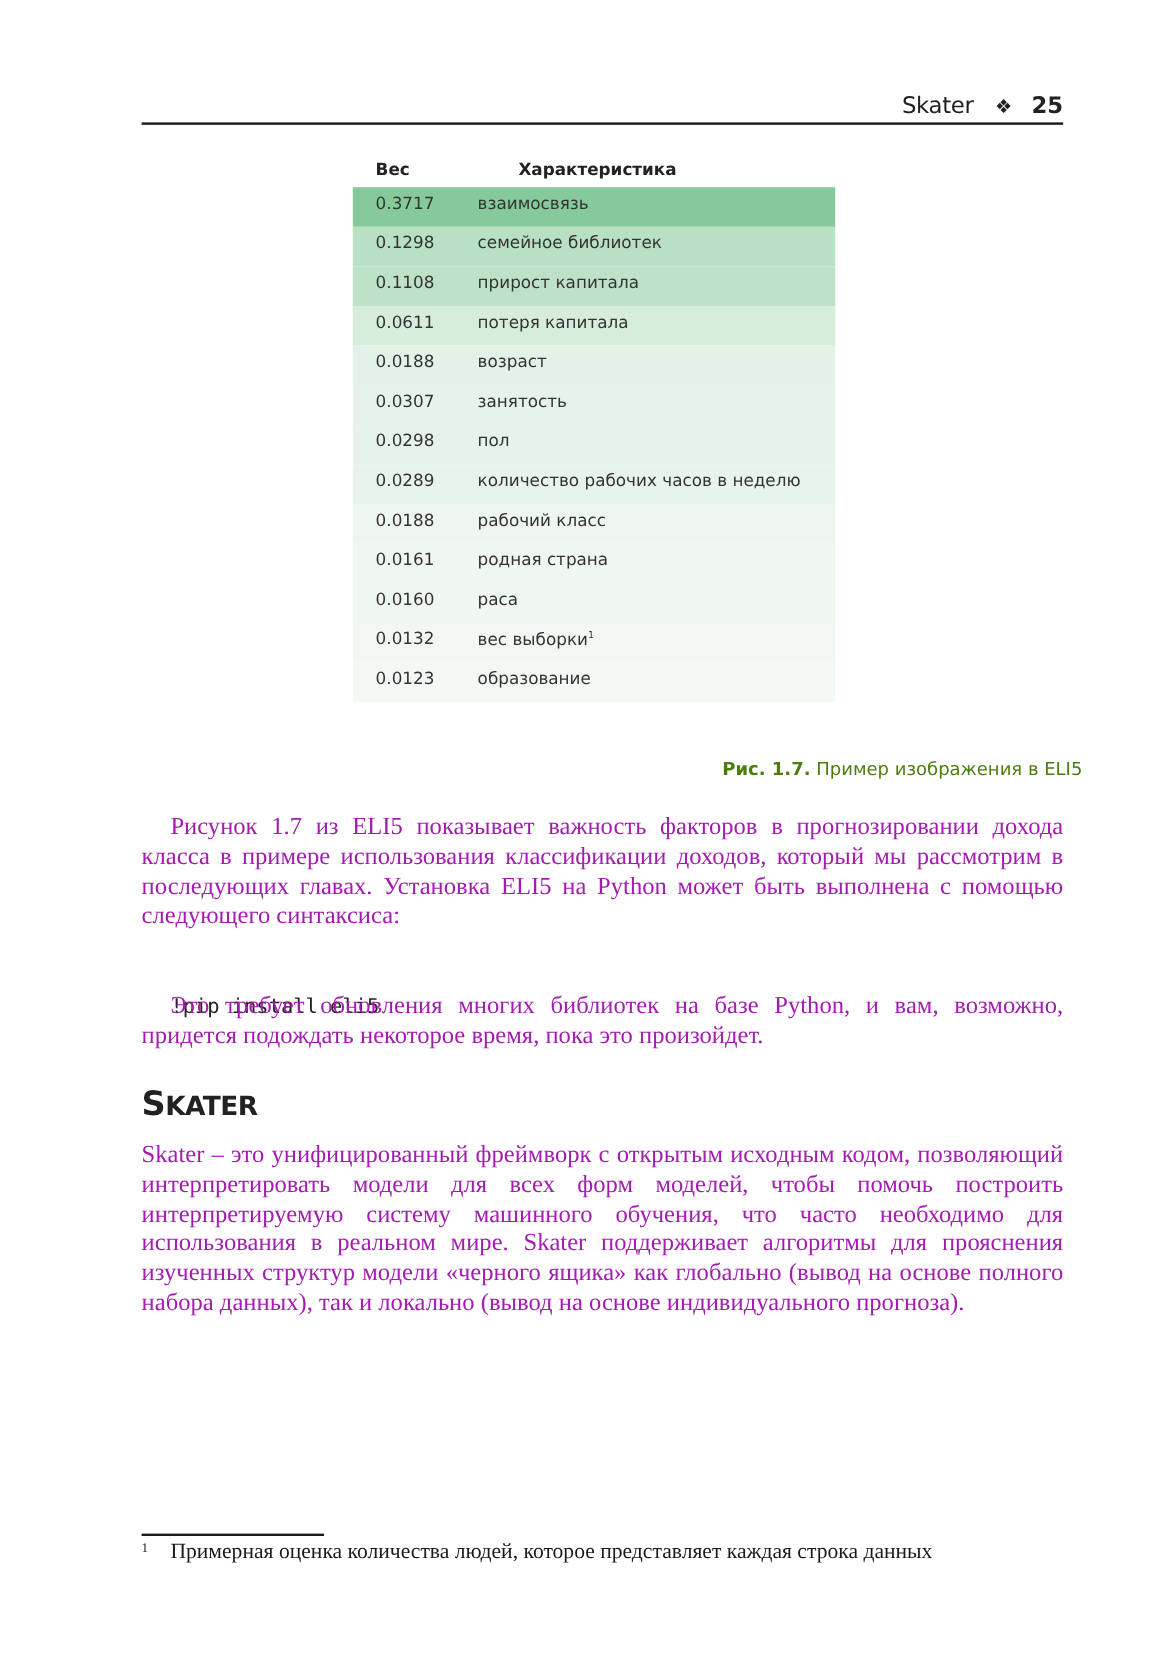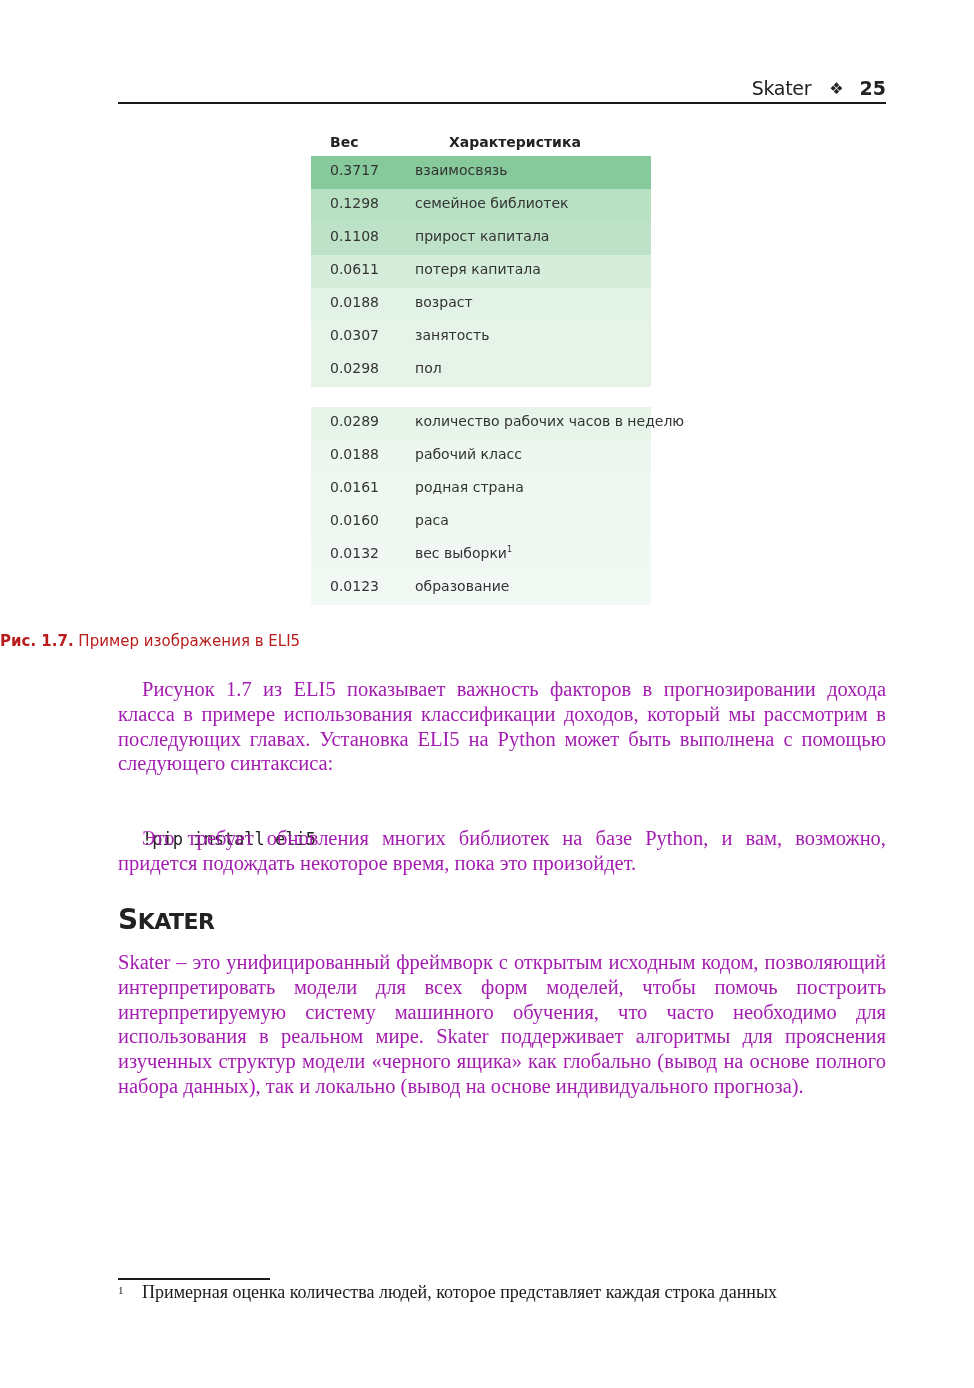--- a/index.html
+++ b/index.html
@@ -5,33 +5,33 @@
   html, body { margin: 0; padding: 0; background: #ffffff; }
   body { width: 974px; height: 1388px; position: relative; overflow: hidden; color: #222; }
   .running-head { position: absolute; left: 118px; top: 76px; width: 768px; height: 26px;
     border-bottom: 2px solid #1a1a1a; }
   .rh-right { position: absolute; right: 0; top: 1px; font-family: "DejaVu Sans", sans-serif;
     font-size: 19px; color: #222; display: flex; align-items: center; }
   .rh-title { margin-right: 18px; letter-spacing: -0.3px; }
   .rh-orn { font-size: 16px; margin-right: 16px; }
   .rh-page { font-weight: bold; }
 
-  .figure { position: absolute; left: 311px; top: 128px; width: 340px; }
+  .figure { position: absolute; left: 294px; top: 128px; width: 402px; }
   .fig-header { height: 28px; position: relative; font-family: "DejaVu Sans", sans-serif;
     font-weight: bold; font-size: 14px; color: #222; }
   .fig-header .h-weight { position: absolute; left: 19px; top: 6px; }
   .fig-header .h-feature { position: absolute; left: 138px; top: 6px; }
   .fig-row { height: 33px; position: relative; font-family: "DejaVu Sans", sans-serif;
     font-size: 14px; color: #333; }
   .fig-row .c-weight { position: absolute; left: 19px; top: 6px; }
   .fig-row .c-feature { position: absolute; left: 104px; top: 6px; white-space: nowrap; }
   .fig-row sup { font-size: 8px; vertical-align: super; }
 
-  .caption { position: absolute; left: 0; width: 902px; top: 632px; text-align: left;
-    font-family: "DejaVu Sans", sans-serif; font-size: 15px; color: #b91c1c; }
+  .caption { position: absolute; left: 0; width: 902px; top: 632px; text-align: right;
+    font-family: "DejaVu Sans", sans-serif; font-size: 15px; color: #4d7c0f; }
   .caption .cap-label { font-weight: bold; }
 
   .body-text { position: absolute; left: 118px; width: 768px; font-family: "Liberation Serif", serif;
     font-size: 20.5px; line-height: 24.8px; color: #a21caf; text-align: justify; }
   .para1 { top: 677px; text-indent: 24px; }
   .code { position: absolute; left: 142px; top: 789px; font-family: "DejaVu Sans Mono", monospace;
     font-size: 17px; color: #222; margin-top: 40px; }
   .para2 { top: 826px; text-indent: 24px; }
   .section-heading { position: absolute; left: 118px; top: 903px; font-family: "DejaVu Sans", sans-serif;
     font-weight: bold; font-size: 28px; color: #222; letter-spacing: -0.5px; }
@@ -82,21 +82,21 @@
         <span class="c-feature"><span>возраст</span></span>
       </div>
       <div class="fig-row" style="background: rgb(229, 243, 232);">
         <span class="c-weight">0.0307</span>
         <span class="c-feature"><span>занятость</span></span>
       </div>
       <div class="fig-row" style="background: rgb(230, 243, 233);">
         <span class="c-weight">0.0298</span>
         <span class="c-feature"><span>пол</span></span>
       </div>
-      <div class="fig-row" style="background: rgb(231, 244, 234); margin-top: 20px;">
+      <div class="fig-row" style="background: rgb(231, 244, 234);">
         <span class="c-weight">0.0289</span>
         <span class="c-feature"><span>количество рабочих часов в неделю</span></span>
       </div>
       <div class="fig-row" style="background: rgb(237, 246, 239);">
         <span class="c-weight">0.0188</span>
         <span class="c-feature"><span>рабочий класс</span></span>
       </div>
       <div class="fig-row" style="background: rgb(239, 247, 241); text-align: right;">
         <span class="c-weight">0.0161</span>
         <span class="c-feature"><span>родная страна</span></span>

